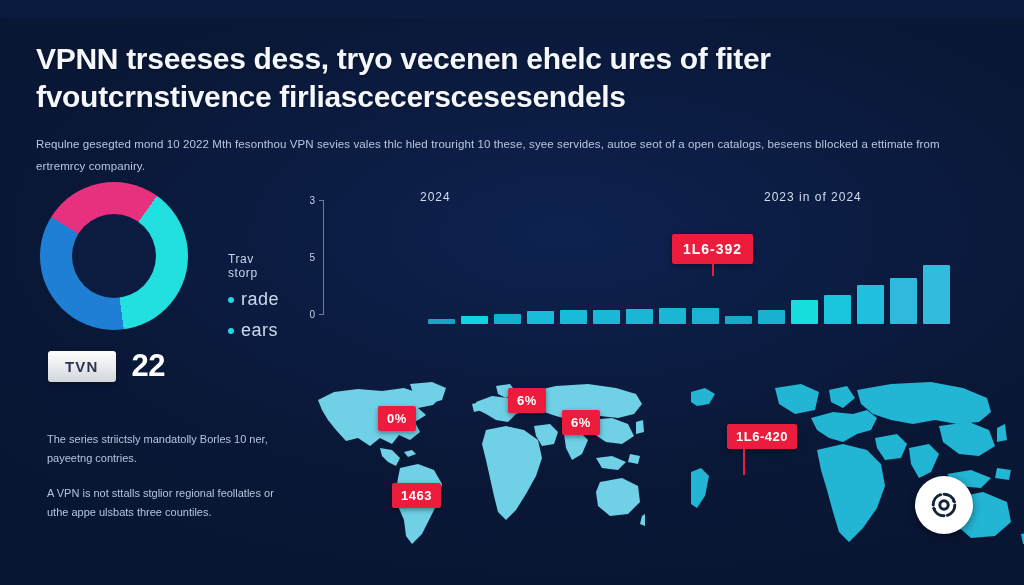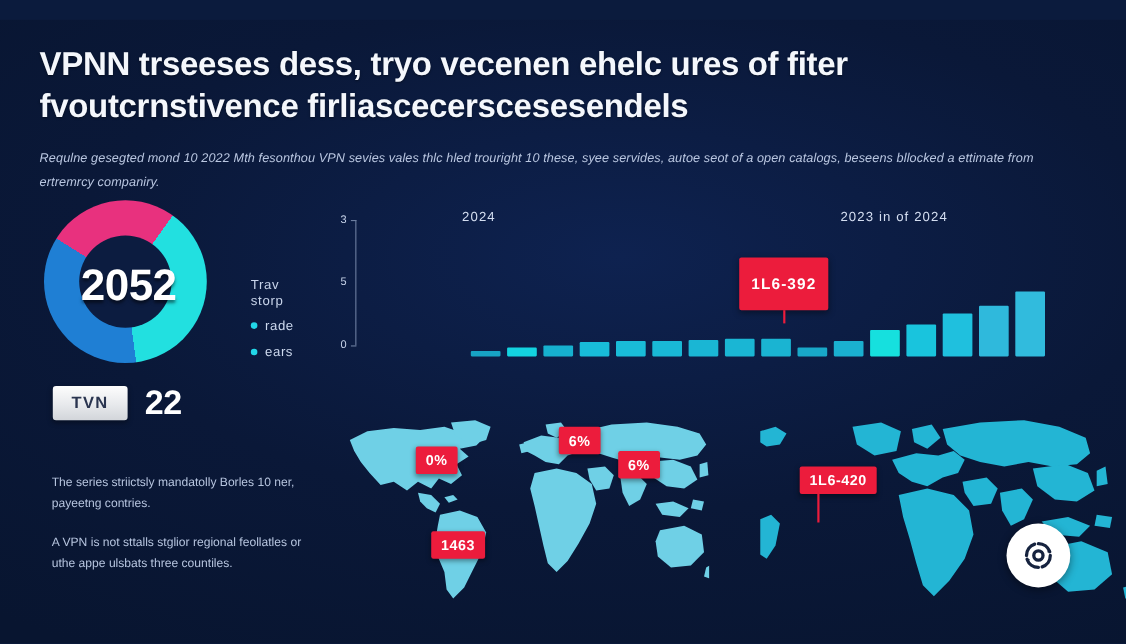--- a/index.html
+++ b/index.html
@@ -21,21 +21,20 @@
   .header { position:absolute; left:36px; top:22px; width:820px; }
   .title {
     font-size:30px; font-weight:bold; line-height:1.28;
     letter-spacing:-0.3px; color:#f4f7fc;
     text-shadow:0 1px 2px rgba(0,0,0,0.45);
   }
   .subtitle {
     margin-top:16px; font-size:11.5px; line-height:1.95;
     color:#b9c6e0; width:915px; font-weight:400;
     letter-spacing:0.1px;
-    font-style:italic;
   }
 
   
   .donut-block { position:absolute; left:40px; top:172px; }
   .donut-wrap { position:relative; width:150px; height:130px; }
   .donut {
     position:absolute; left:0; top:-8px; width:148px; height:148px;
     border-radius:50%;
   }
   .donut .hole {
@@ -48,21 +47,21 @@
     text-align:center;
     font-size:40px; font-weight:bold; color:#ffffff;
     letter-spacing:-0.5px;
     text-shadow:0 2px 3px rgba(0,0,0,0.5);
     z-index:4;
   }
   .legend { position:absolute; left:188px; top:62px; }
   .legend-title { font-size:12px; color:#c8d4ea; letter-spacing:0.6px; margin-bottom:9px; }
   .legend-row { display:flex; align-items:center; gap:7px; margin-bottom:10px; }
   .legend-dot { width:6px; height:6px; border-radius:50%; }
-  .legend-label { font-size:12px; color:#cdd9ee; letter-spacing:0.5px; }
+  .legend-label { font-size:18px; color:#cdd9ee; letter-spacing:0.5px; }
 
   
   .tvn-block { position:absolute; left:48px; top:330px; display:flex; align-items:center; gap:16px; }
   .tvn-pill {
     background:linear-gradient(180deg,#fdfdfd 0%, #e7e9ec 55%, #d2d5da 100%);
     color:#2a3550; font-size:15px; font-weight:bold;
     letter-spacing:1.2px;
     padding:7px 17px; border-radius:3px;
     box-shadow:0 2px 5px rgba(0,0,0,0.35);
   }
@@ -92,21 +91,21 @@
   .chart-label {
     position:absolute; font-size:12px; color:#d3ddf0; letter-spacing:1px;
   }
   .lbl-left { left:122px; top:0px; }
   .lbl-right { left:466px; top:0px; }
 
   
   .callout {
     position:absolute; background:#ec1c3c; color:#ffffff;
     font-size:14px; font-weight:bold; letter-spacing:1px;
-    padding:16px 11px; border-radius:2px;
+    padding:7px 11px; border-radius:2px;
     box-shadow:0 2px 6px rgba(0,0,0,0.4);
     white-space:nowrap;
   }
   .callout .stem {
     position:absolute; left:50%; top:100%; width:2px; height:12px;
     background:#ec1c3c; transform:translateX(-50%);
   }
 
   
   .map { position:absolute; overflow:hidden; }
@@ -138,21 +137,20 @@
   <div class="header">
     <div class="title">VPNN trseeses dess, tryo vecenen ehelc ures of fiter fvoutcrnstivence firliascecerscesesendels</div>
     <div class="subtitle">Requlne gesegted mond 10 2022 Mth fesonthou VPN sevies vales thlc hled trouright 10 these, syee servides, autoe seot of a open catalogs, beseens bllocked a ettimate from ertremrcy companiry.</div>
   </div>
 
   <div class="donut-block">
     <div class="donut-wrap">
       <div class="donut" id="donut-ring" style="background: conic-gradient(from -58deg, rgb(232, 49, 126) 0deg, rgb(232, 49, 126) 93.6deg, rgb(34, 224, 224) 93.6deg, rgb(34, 224, 224) 230.4deg, rgb(31, 127, 212) 230.4deg, rgb(31, 127, 212) 360deg);">
         <div class="hole"></div>
       </div>
-      <div class="donut-value">2052</div>
     </div>
     <div class="legend">
       <div class="legend-title">Trav storp</div>
       <div class="legend-row">
         <span class="legend-dot" style="background:#22d7e8"></span>
         <span class="legend-label">rade</span>
       </div>
       <div class="legend-row">
         <span class="legend-dot" style="background:#22d7e8"></span>
         <span class="legend-label">ears</span>

